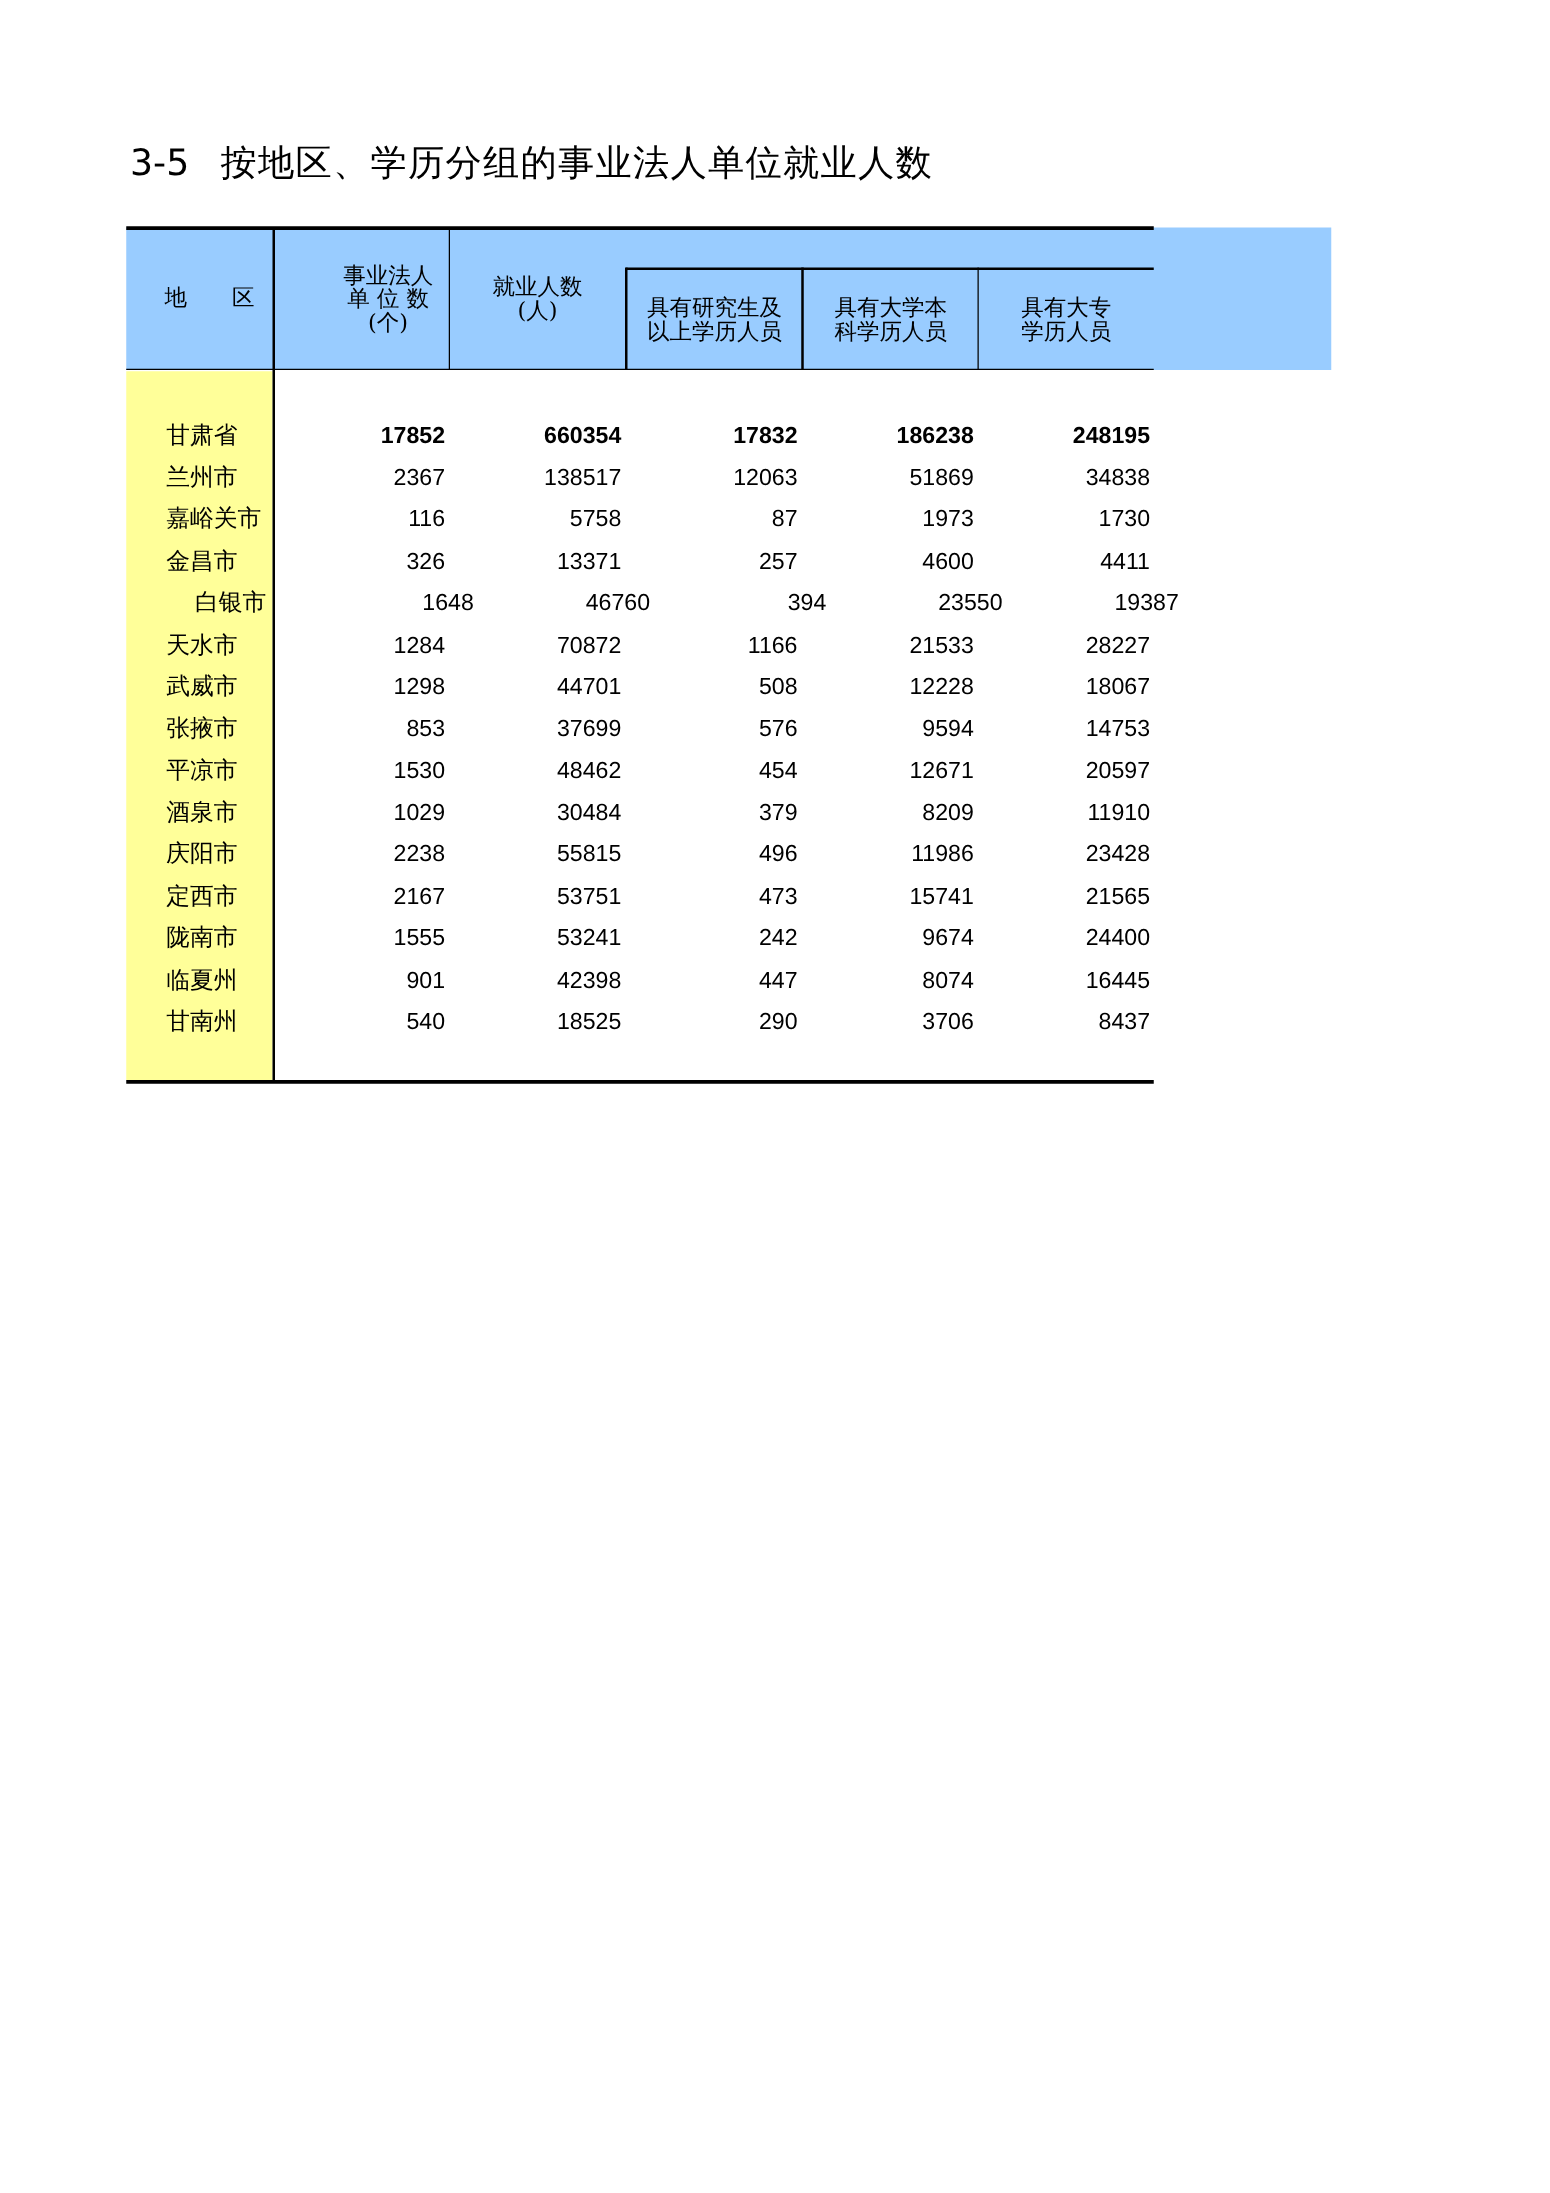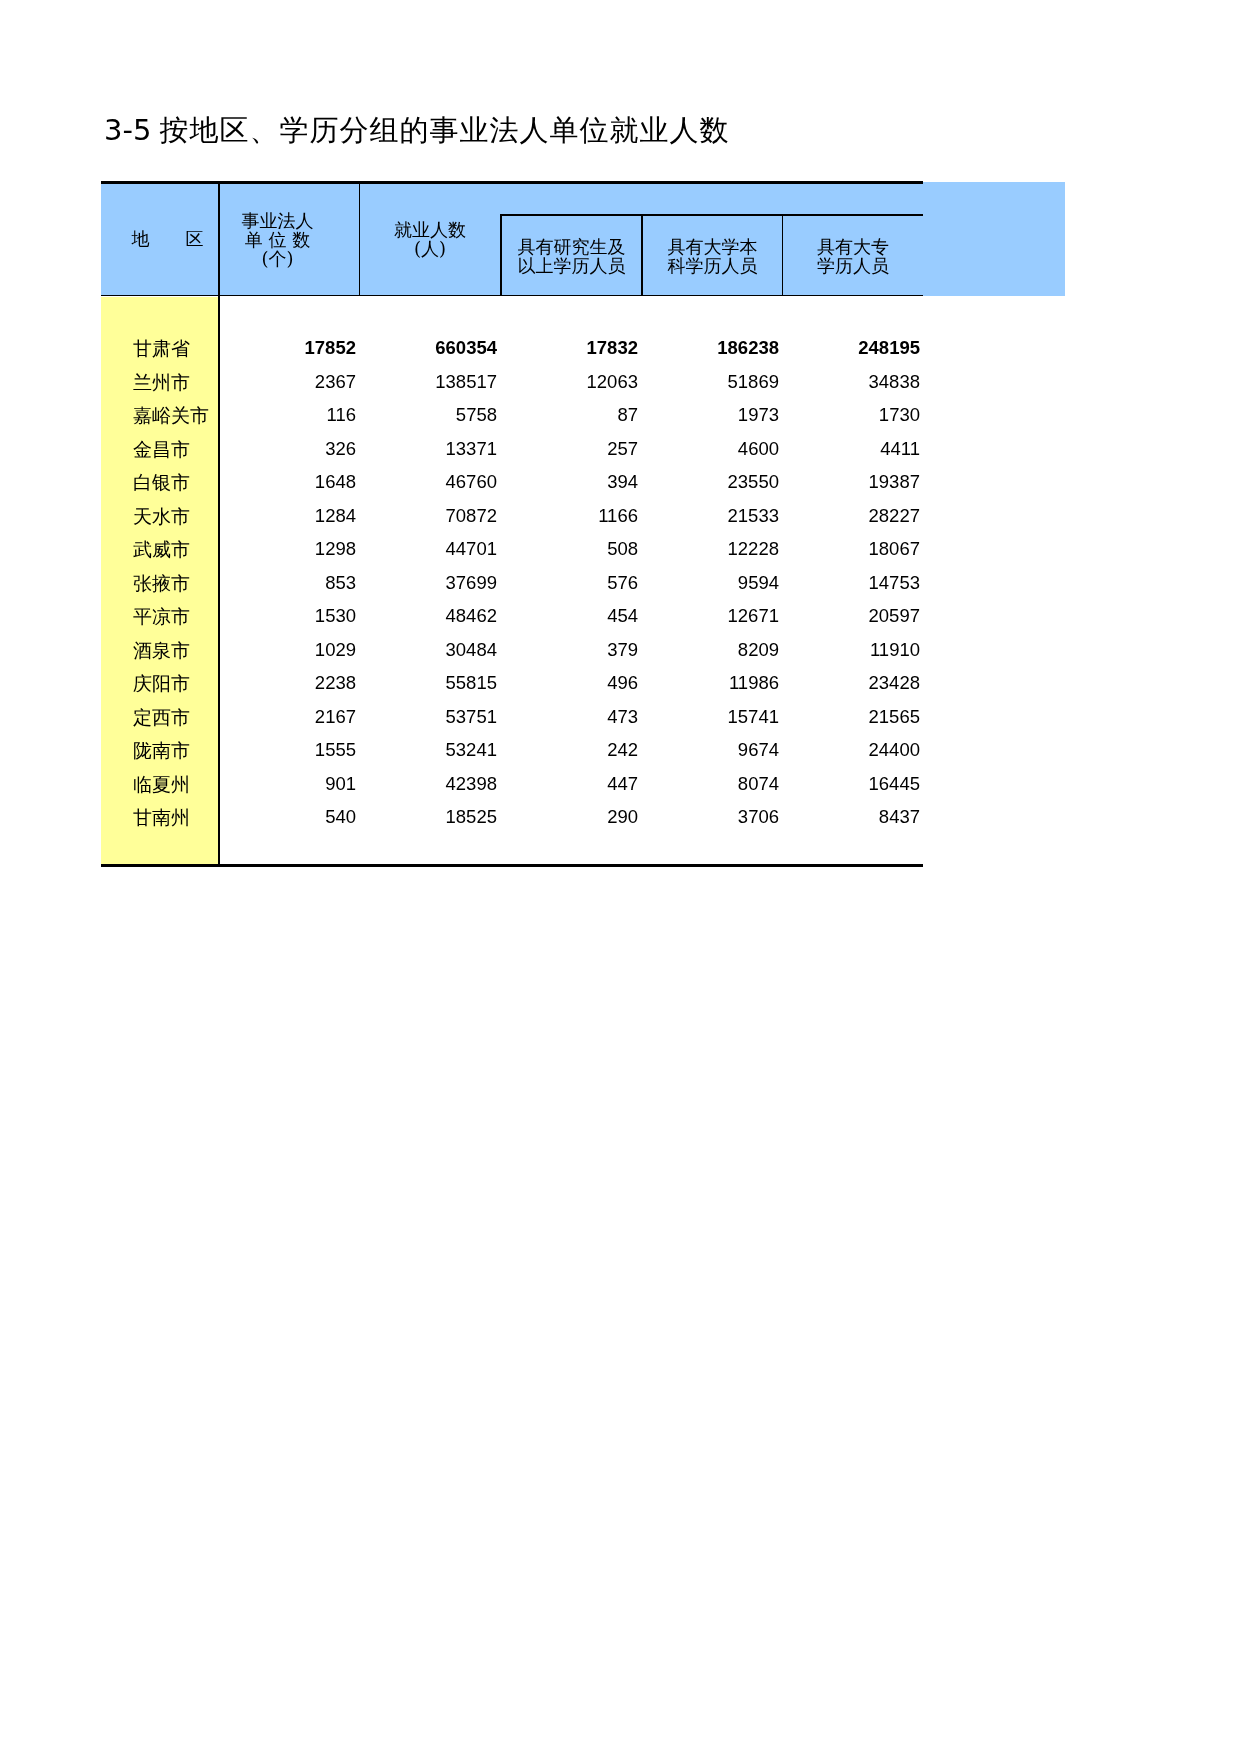--- a/index.html
+++ b/index.html
@@ -19,21 +19,21 @@
       position: absolute;
       left: 104px;
       top: 110px;
       font-size: 30px;
       line-height: 40px;
       white-space: nowrap;
     }
     .title .num {
       font-family: "DejaVu Sans", sans-serif;
       font-size: 29px;
-      margin-right: 8px;
+      margin-right: 25px;
     }
     .title .text {
       font-family: "DejaVu Serif", serif;
       font-size: 29px;
       letter-spacing: 1px;
     }
 
     
     .header-band {
       position: absolute;
@@ -115,21 +115,21 @@
 <div class="rule" style="left:101px; top:864px; width:822px; height:3px;"></div>
 <div class="rule" style="left:218px; top:182px; width:2px; height:684px;"></div>
 <div class="rule" style="left:359px; top:182px; width:1px; height:114px;"></div>
 <div class="rule" style="left:500px; top:214px; width:2px; height:82px;"></div>
 <div class="rule" style="left:641px; top:214px; width:2px; height:82px;"></div>
 <div class="rule" style="left:782px; top:214px; width:1px; height:82px;"></div>
 
 <div class="hcell" style="left:101px; top:229px; width:133px;">
   <span>地　　区</span>
 </div>
-<div class="hcell" style="left:208px; top:211px; width:139px;">
+<div class="hcell" style="left:220px; top:211px; width:139px;padding-left:21px;">
   <div>事业法人</div>
   <div>单 位 数</div>
   <div>(个)</div>
 </div>
 <div class="hcell" style="left:360px; top:220px; width:140px;">
   <div>就业人数</div>
   <div>(人)</div>
 </div>
 <div class="hcell" style="left:502px; top:237px; width:139px;">
   <div>具有研究生及</div>
@@ -169,21 +169,21 @@
   <span class="val v5">1730</span>
 </div>
 <div class="row" style="top:433px;">
   <span class="region">金昌市</span>
   <span class="val v1">326</span>
   <span class="val v2">13371</span>
   <span class="val v3">257</span>
   <span class="val v4">4600</span>
   <span class="val v5">4411</span>
 </div>
-<div class="row" style="top:466px;">
+<div class="row" style="top:466px;margin-left:23px;">
   <span class="region">白银市</span>
   <span class="val v1">1648</span>
   <span class="val v2">46760</span>
   <span class="val v3">394</span>
   <span class="val v4">23550</span>
   <span class="val v5">19387</span>
 </div>
 <div class="row" style="top:500px;">
   <span class="region">天水市</span>
   <span class="val v1">1284</span>

